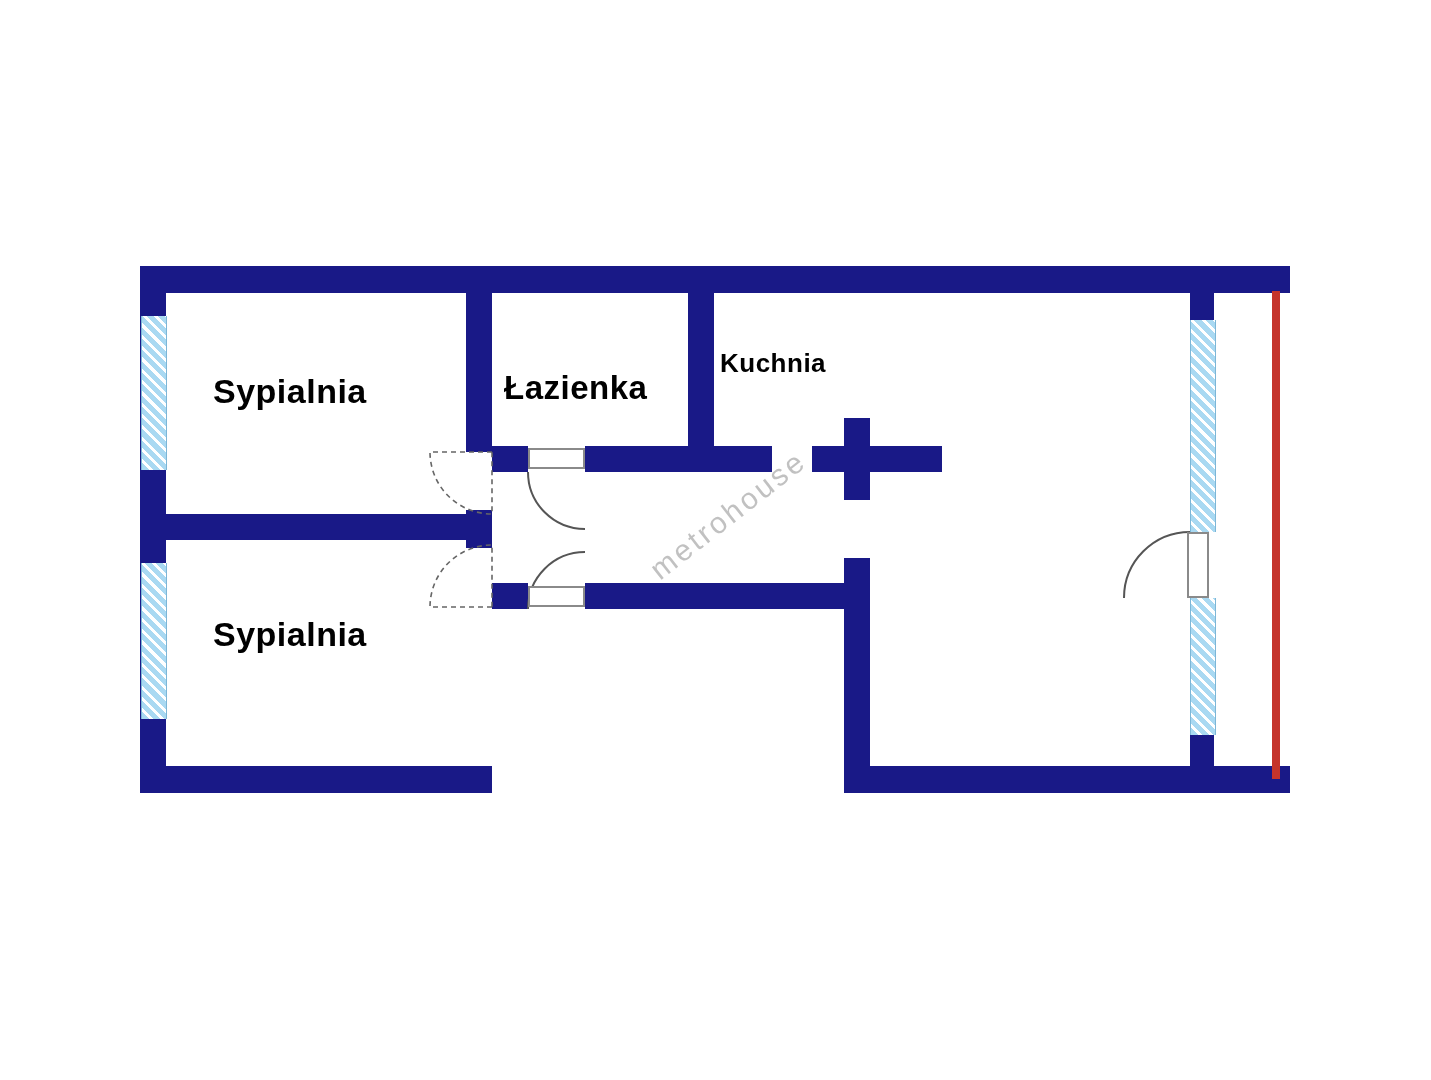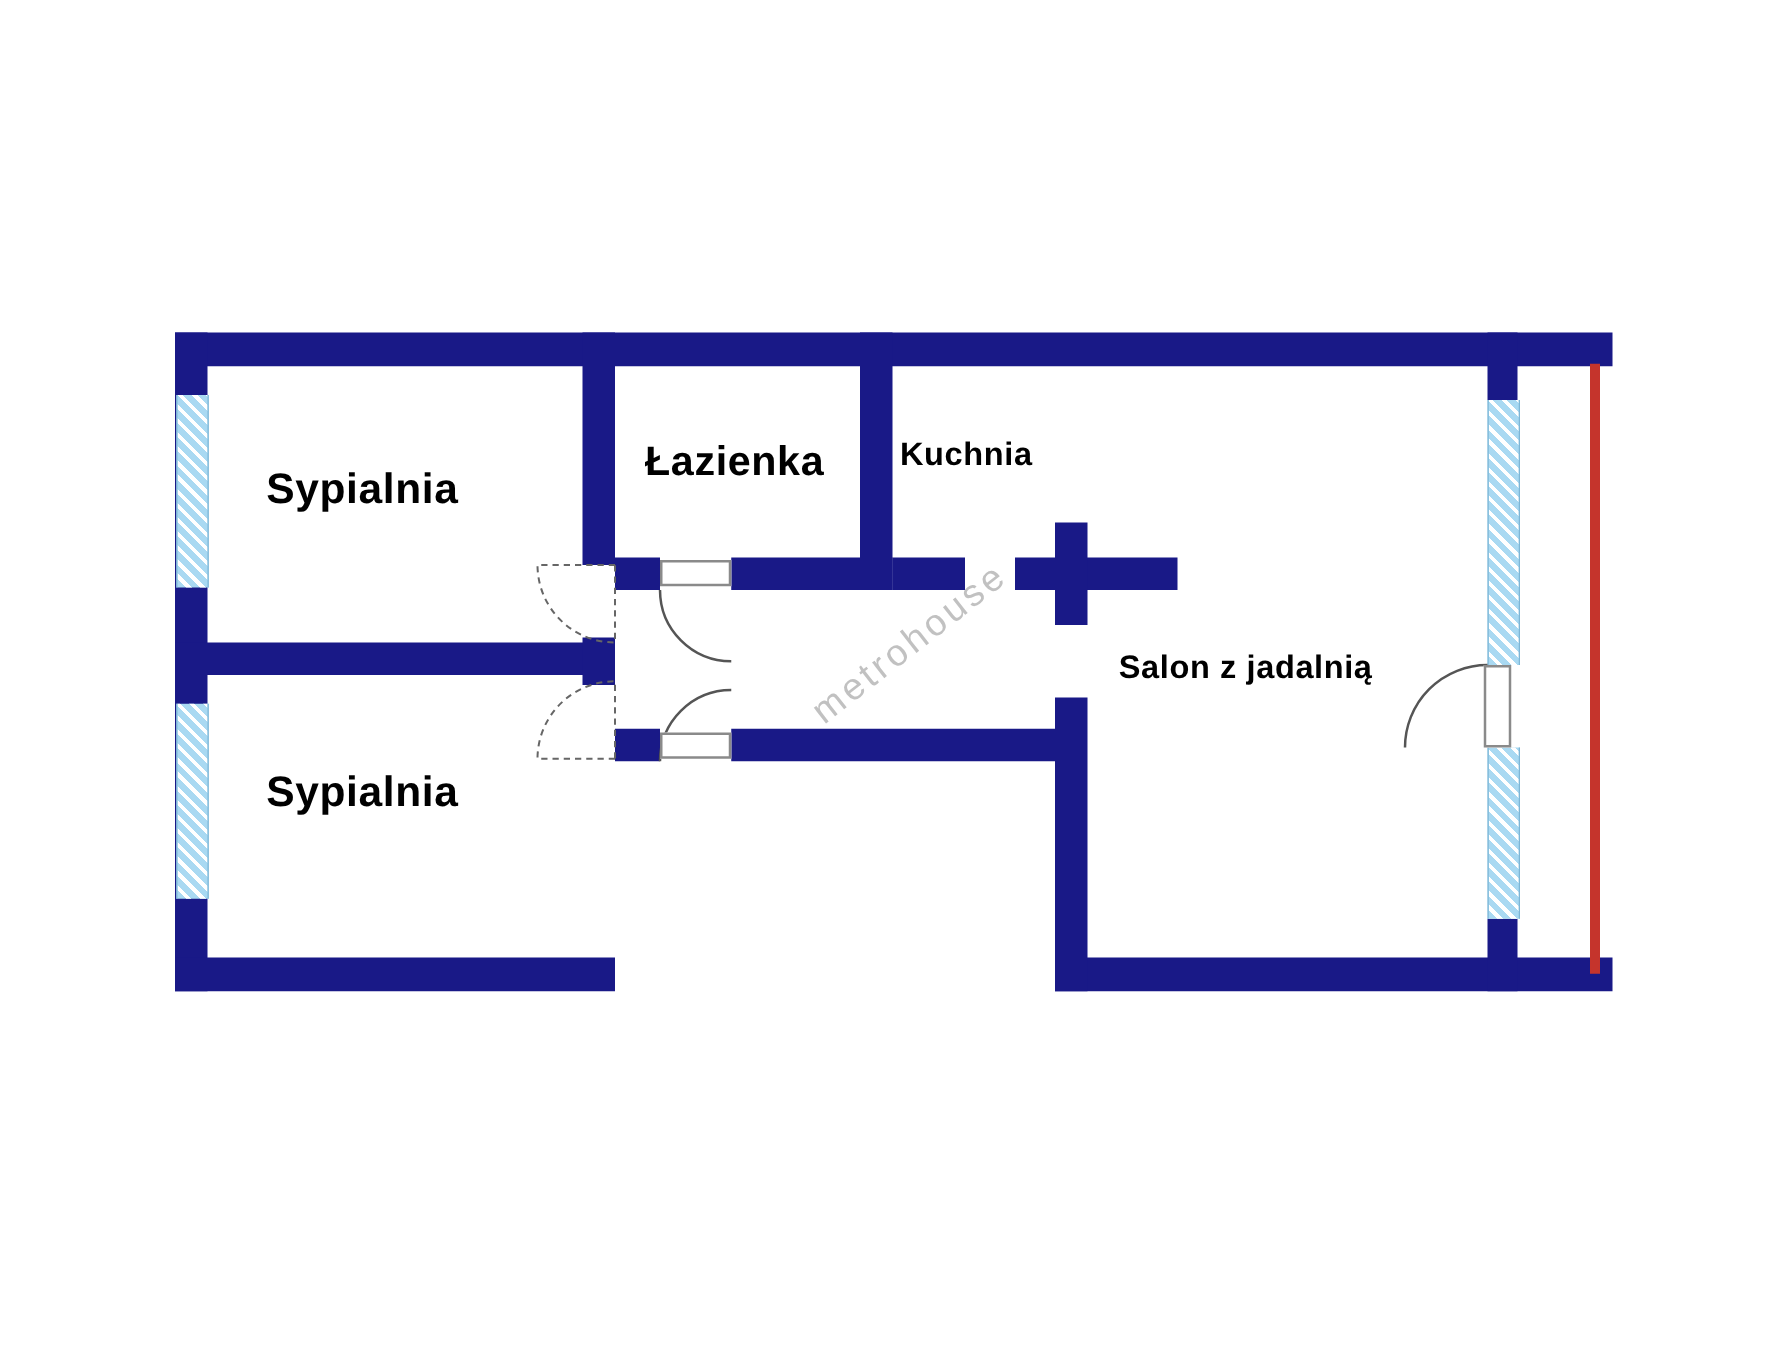--- a/index.html
+++ b/index.html
@@ -103,19 +103,18 @@
     <path class="arc" d="M 528 609 A 57 57 0 0 1 585 552"></path>
     <path class="arc" d="M 1190 532 A 66 66 0 0 0 1124 598"></path>
   </svg>
 
   <div class="leaf" style="left:528px;top:448px;width:57px;height:21px;"></div>
   <div class="leaf" style="left:528px;top:586px;width:57px;height:21px;"></div>
   <div class="leaf" style="left:1187px;top:532px;width:22px;height:66px;"></div>
 
   <div class="room-label lbl-lg" style="left:213px;top:372px;">Sypialnia</div>
   <div class="room-label lbl-lg" style="left:213px;top:615px;">Sypialnia</div>
-  <div class="room-label lbl-md" style="left:504px;top:350px;margin-left:12px;">Łazienka</div>
+  <div class="room-label lbl-md" style="left:504px;top:369px;">Łazienka</div>
   <div class="room-label lbl-sm" style="left:720px;top:348px;">Kuchnia</div>
-  <div class="room-label lbl-sm" style="left:895px;top:518px;">Salon z jadalnią</div>
 
   <div class="watermark">metrohouse</div>
 
 </div>
 
 </body></html>

